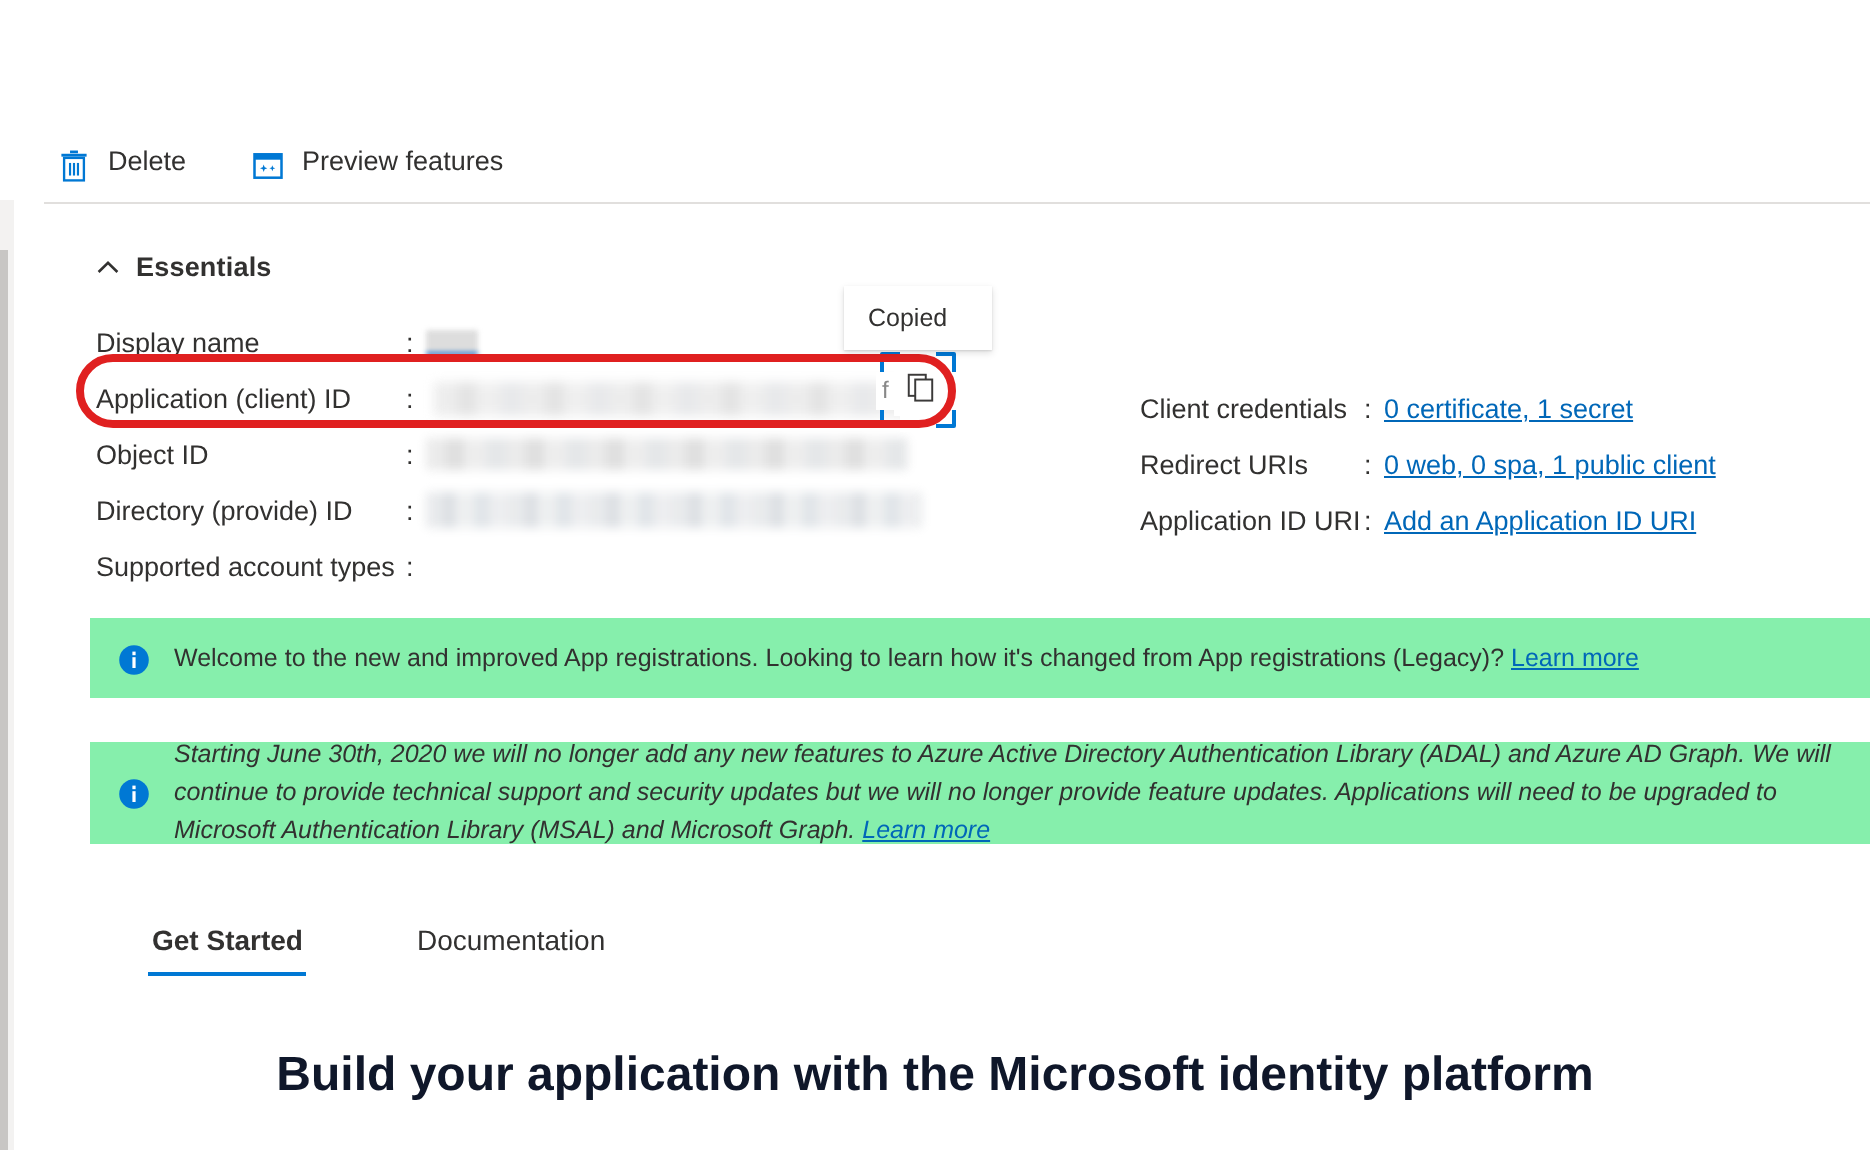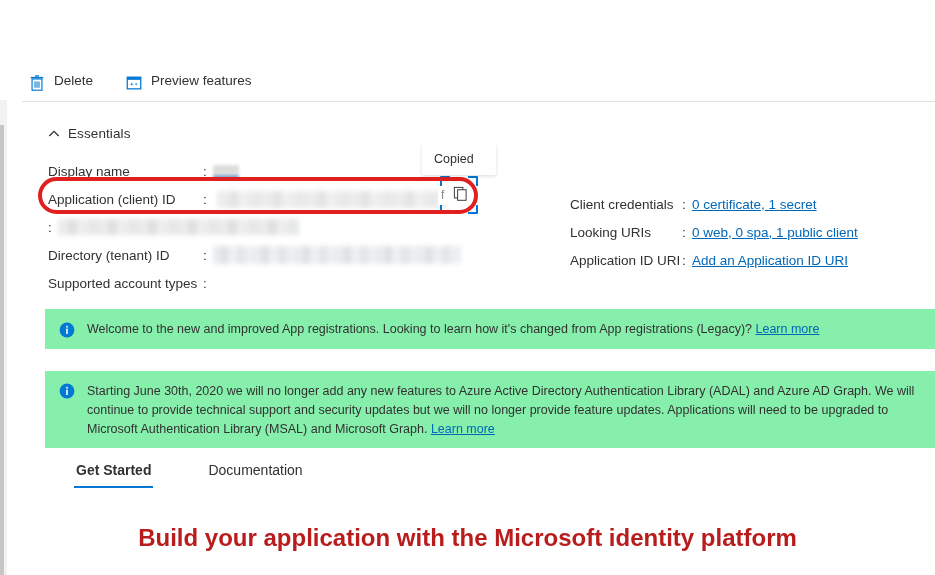--- a/index.html
+++ b/index.html
@@ -69,21 +69,21 @@
     align-items: center;
     gap: 8px;
     cursor: pointer;
   }
   .chev {
     width: 12px; height: 12px;
     display: block;
   }
   .essentials-title {
     font-size: 13.5px;
-    font-weight: normal;
+    font-weight: bold;
     color: #323130;
     letter-spacing: 0.1px;
   }
 
   .ess-grid {
     position: absolute;
     left: 48px; top: 157px;
     width: 880px;
   }
   .ess-col {
@@ -256,21 +256,21 @@
 
   
   .banner {
     position: absolute;
     background: #86efac;
     display: flex;
     padding: 11px 14px 11px 14px;
     box-sizing: border-box;
   }
   .banner-1 { left: 45px; top: 309px; width: 890px; height: 40px; align-items: center; }
-  .banner-2 { left: 45px; top: 371px; width: 890px; height: 77px; align-items: flex-start; }
+  .banner-2 { left: 45px; top: 371px; width: 890px; height: 51px; align-items: center; font-style: italic; }
   .info-icon { width: 16px; height: 16px; flex: 0 0 16px; margin-top: 1px; }
   .banner-text {
     margin-left: 12px;
     font-size: 12.5px;
     color: #323130;
     line-height: 19px;
     white-space: nowrap;
   }
   .banner-2 .banner-text { white-space: normal; width: 930px; }
   .banner-link {
@@ -305,21 +305,21 @@
   }
 
   
   .hero {
     position: absolute;
     left: 0; top: 524px;
     width: 935px;
     text-align: center;
     font-size: 24px;
     font-weight: bold;
-    color: #b91c1c;
+    color: #0f172a;
   }
 </style>
 </head>
 <body>
 
 <div class="left-strip"></div>
 <div class="left-strip-inner"></div>
 
 <div class="commandbar">
   <button class="cmd-btn">
@@ -373,28 +373,29 @@
 
     <div class="ess-row left-row">
       <span class="ess-label">Application (client) ID</span>
       <span class="ess-colon">:</span>
       <span class="ess-value">
         <span class="redact appid"></span>
       </span>
     </div>
 
     <div class="ess-row left-row">
+      <span class="ess-label">Object ID</span>
       <span class="ess-colon">:</span>
       <span class="ess-value">
         <span class="redact objid"></span>
       </span>
     </div>
 
     <div class="ess-row left-row">
-      <span class="ess-label">Directory (tenant) ID</span>
+      <span class="ess-label">Directory (provide) ID</span>
       <span class="ess-colon">:</span>
       <span class="ess-value">
         <span class="redact tenant"></span>
       </span>
     </div>
 
     <div class="ess-row left-row">
       <span class="ess-label">Supported account types</span>
       <span class="ess-colon">:</span>
     </div>
@@ -405,21 +406,21 @@
 
     <div class="ess-row right-row">
       <span class="ess-label">Client credentials</span>
       <span class="ess-colon">:</span>
       <span class="ess-value">
         <a class="ess-link">0 certificate, 1 secret</a>
       </span>
     </div>
 
     <div class="ess-row right-row">
-      <span class="ess-label">Looking URIs</span>
+      <span class="ess-label">Redirect URIs</span>
       <span class="ess-colon">:</span>
       <span class="ess-value">
         <a class="ess-link">0 web, 0 spa, 1 public client</a>
       </span>
     </div>
 
     <div class="ess-row right-row">
       <span class="ess-label">Application ID URI</span>
       <span class="ess-colon">:</span>
       <span class="ess-value">

